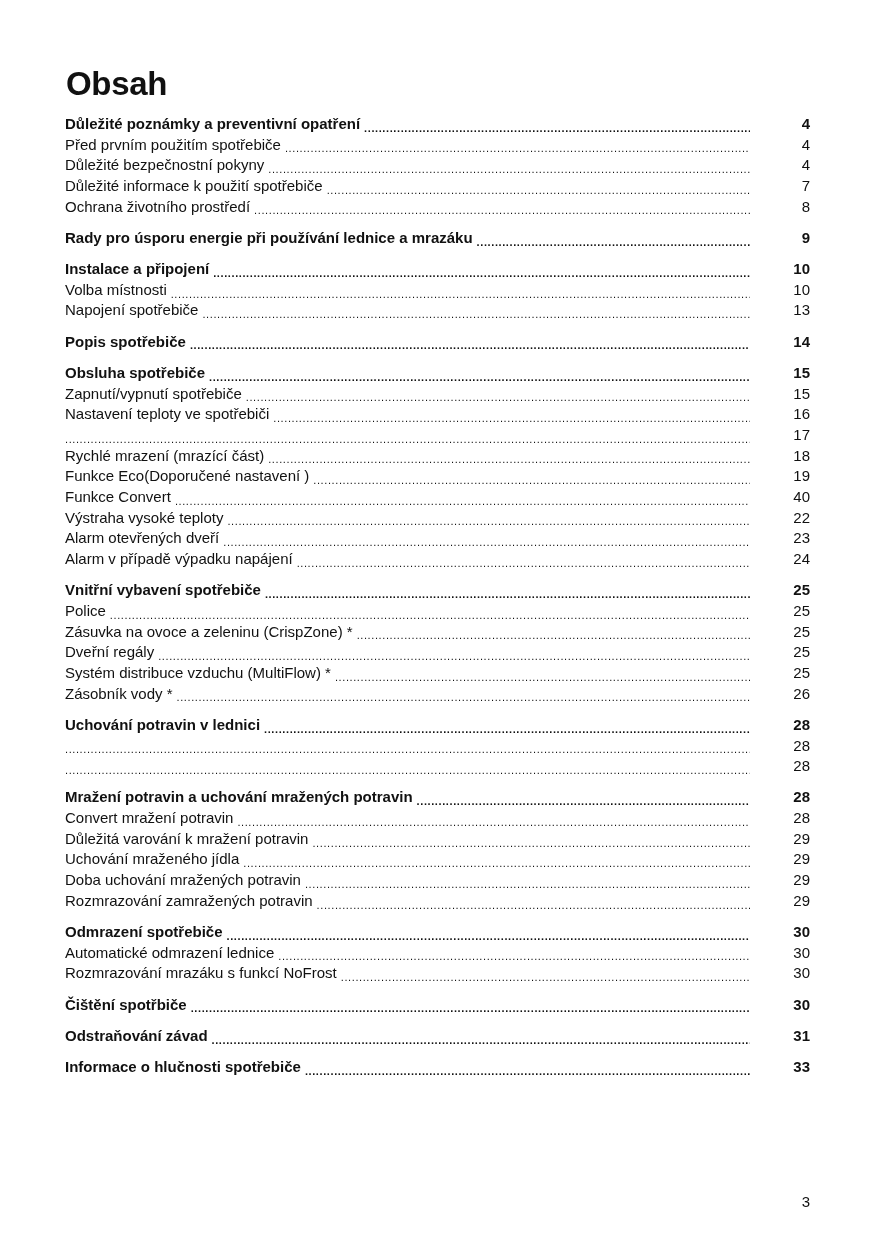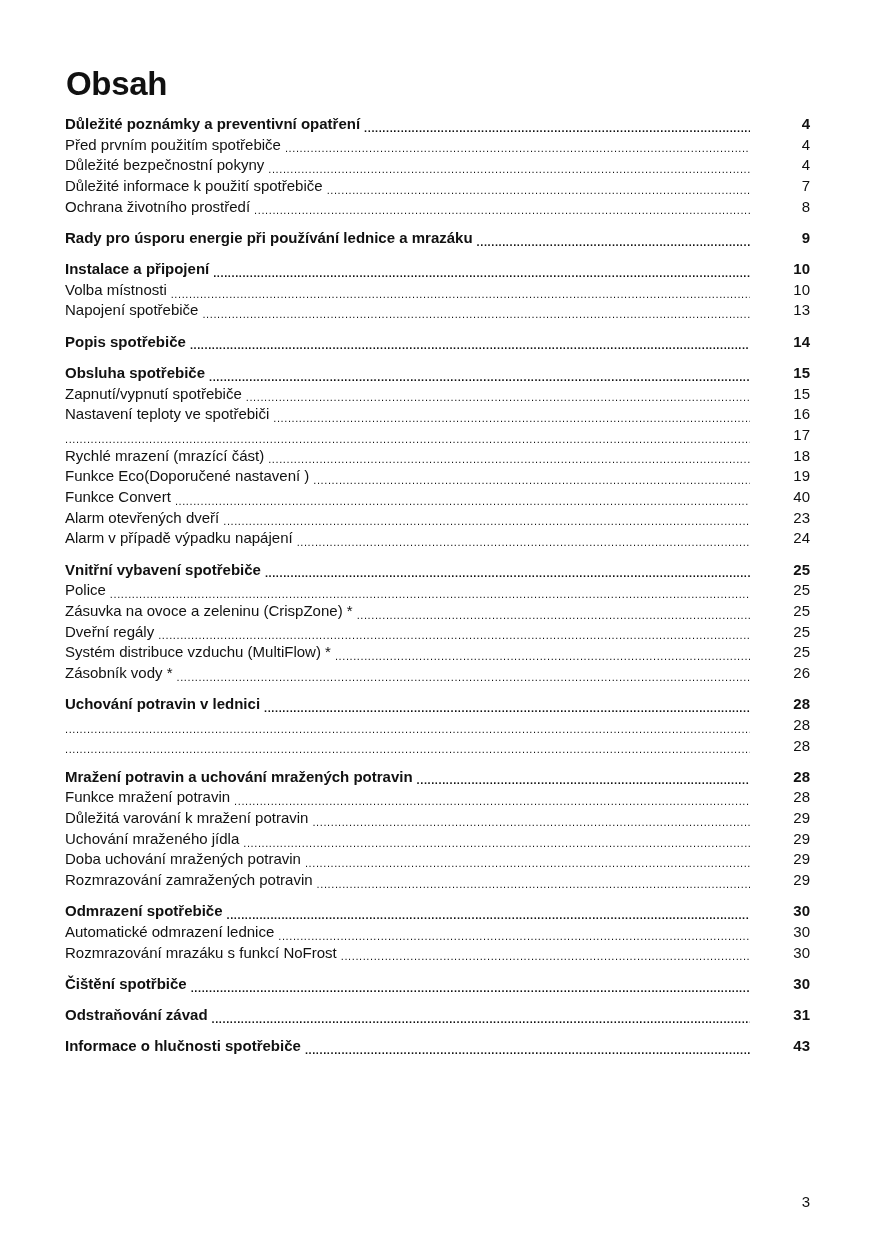--- a/index.html
+++ b/index.html
@@ -175,20 +175,25 @@
         <span class="label">Funkce Eco(Doporučené nastavení )</span>
         <span class="leader"></span>
         <span class="page">19</span>
       </div>
       <div class="entry">
         <span class="label">Funkce Convert</span>
         <span class="leader"></span>
         <span class="page">40</span>
       </div>
       <div class="entry">
+        <span class="label">Výstraha vysoké teploty</span>
+        <span class="leader"></span>
+        <span class="page">22</span>
+      </div>
+      <div class="entry">
         <span class="label">Alarm otevřených dveří</span>
         <span class="leader"></span>
         <span class="page">23</span>
       </div>
       <div class="entry">
         <span class="label">Alarm v případě výpadku napájení</span>
         <span class="leader"></span>
         <span class="page">24</span>
       </div>
     </div>
@@ -239,21 +244,21 @@
         <span class="page">28</span>
       </div>
     </div>
     <div class="section">
       <div class="entry heading">
         <span class="label">Mražení potravin a uchování mražených potravin</span>
         <span class="leader"></span>
         <span class="page">28</span>
       </div>
       <div class="entry">
-        <span class="label">Funkce mražení potravin</span>
+        <span class="label">Convert mražení potravin</span>
         <span class="leader"></span>
         <span class="page">28</span>
       </div>
       <div class="entry">
         <span class="label">Důležitá varování k mražení potravin</span>
         <span class="leader"></span>
         <span class="page">29</span>
       </div>
       <div class="entry">
         <span class="label">Uchování mraženého jídla</span>
@@ -299,18 +304,18 @@
       <div class="entry heading">
         <span class="label">Odstraňování závad</span>
         <span class="leader"></span>
         <span class="page">31</span>
       </div>
     </div>
     <div class="section">
       <div class="entry heading">
         <span class="label">Informace o hlučnosti spotřebiče</span>
         <span class="leader"></span>
-        <span class="page">43</span>
+        <span class="page">33</span>
       </div>
     </div>
   </div>
 
 <div class="page-number">3</div>
 
 </body></html>

